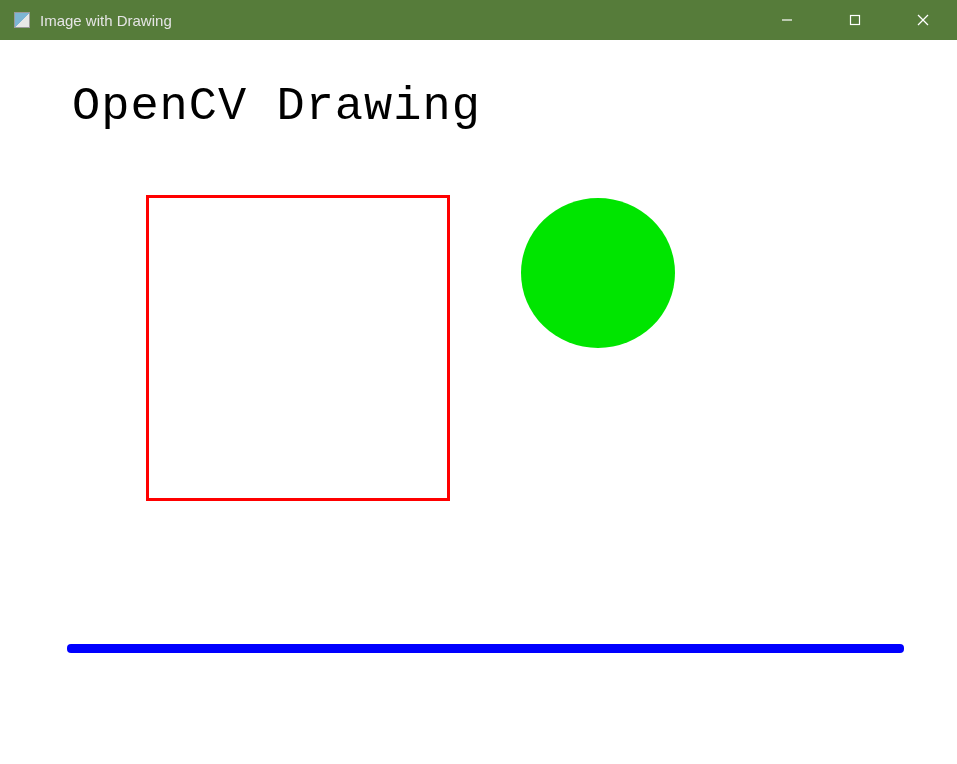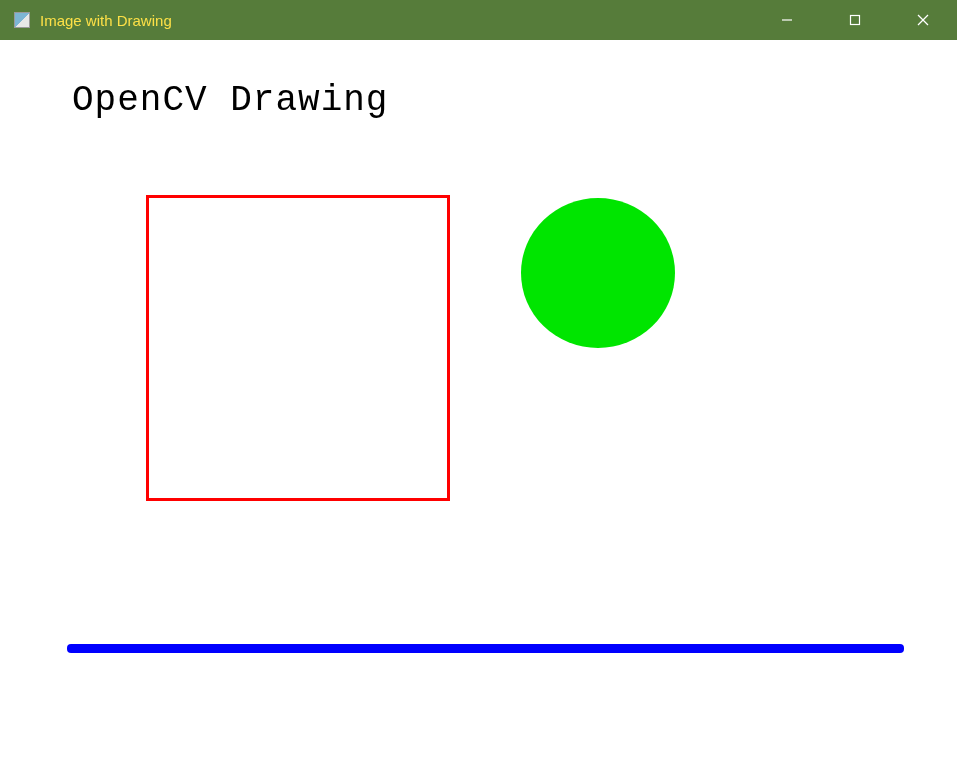--- a/index.html
+++ b/index.html
@@ -14,21 +14,21 @@
       font-family: "Segoe UI", Tahoma, sans-serif;
       background: #ffffff;
       overflow: hidden;
     }
     
     .titlebar {
       height: 40px;
       background: #567c3a;
       display: flex;
       align-items: center;
-      color: #fde047;
+      color: #e5e5e5;
       font-size: 15px;
       font-weight: 400;
       position: relative;
     }
     
     .titlebar-icon {
       width: 16px;
       height: 16px;
       margin-left: 14px;
       margin-right: 10px;
@@ -65,21 +65,21 @@
       height: calc(100% - 40px);
       background: #ffffff;
       position: relative;
     }
     
     .drawing-text {
       position: absolute;
       left: 72px;
       top: 40px;
       font-family: "Courier New", monospace;
-      font-size: 36px;
+      font-size: 47px;
       font-weight: 500;
       color: #000000;
       letter-spacing: 1px;
     }
     
     .rectangle-shape {
       position: absolute;
       left: 146px;
       top: 155px;
       width: 304px;

